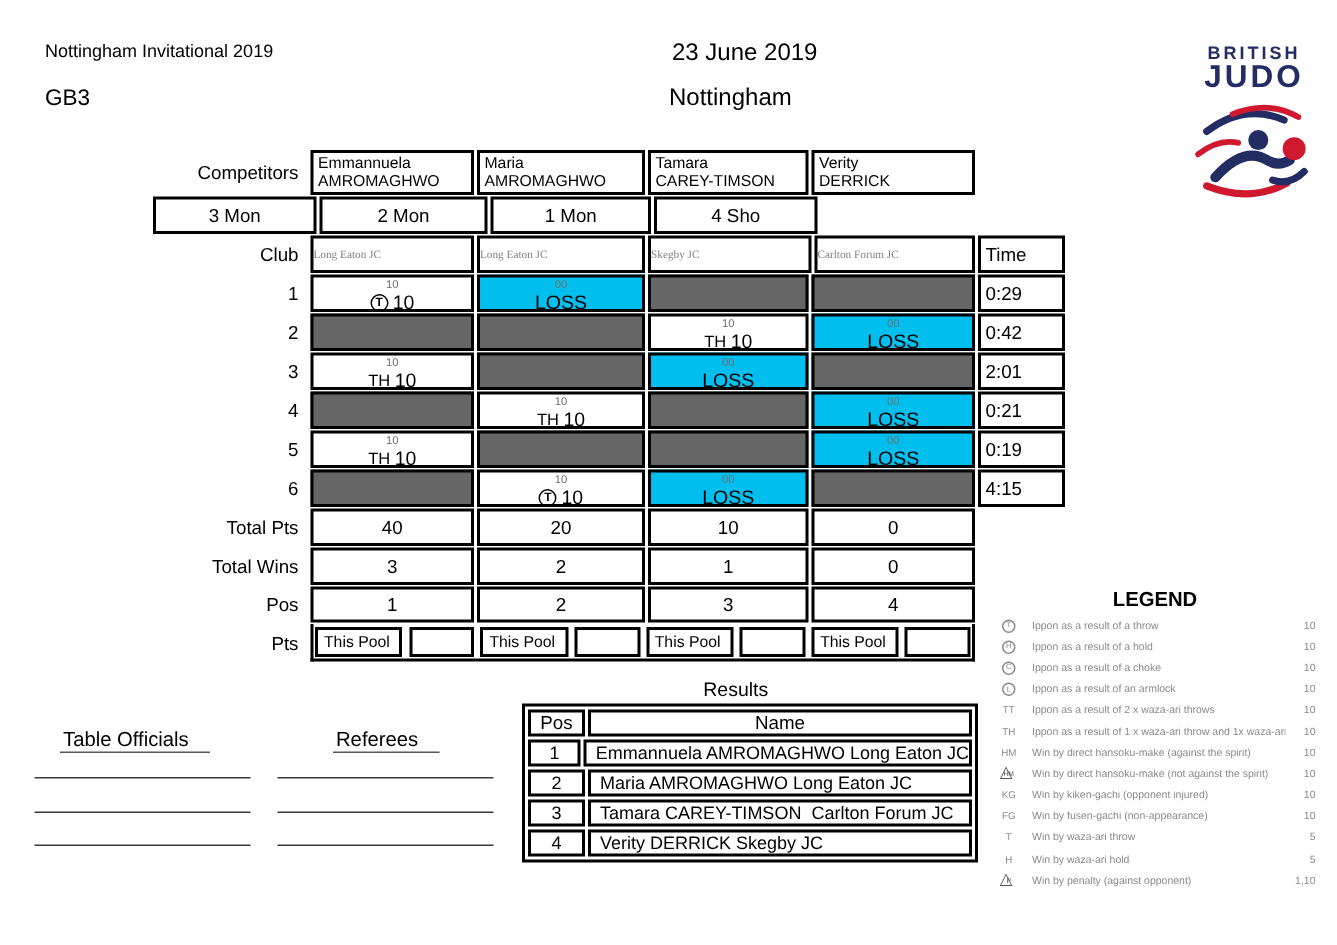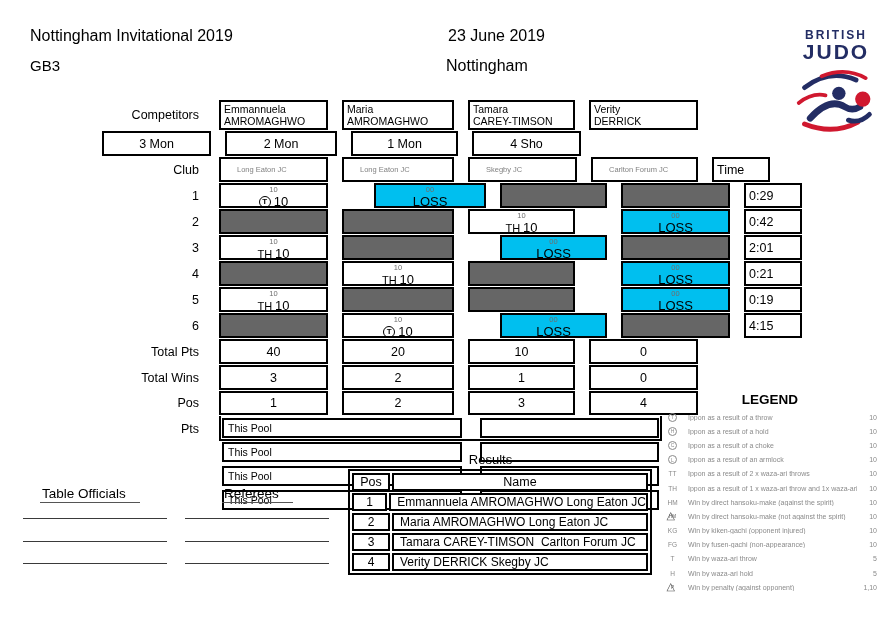--- a/index.html
+++ b/index.html
@@ -2,49 +2,49 @@
 <html><head>
 <meta charset="utf-8">
 <style>
   *{margin:0;padding:0;box-sizing:border-box;}
   html,body{background:#fff;}
   body{font-family:"Liberation Sans",sans-serif;color:#000;}
   .page{position:relative;width:891px;height:630px;background:#fff;overflow:hidden;}
   .abs{position:absolute;}
 
   
-  .h-title{left:30px;top:27px;font-size:16px;}
+  .h-title{left:30px;top:27px;font-size:12px;}
   .h-pool{left:30px;top:57px;font-size:15px;}
   .h-date{left:448px;top:27px;font-size:16px;}
   .h-loc{left:446px;top:57px;font-size:16px;}
   .logo{left:786px;top:14px;width:100px;text-align:center;color:#232d64;}
   .logo .l1{font-size:12px;font-weight:bold;letter-spacing:2px;margin-top:14px;}
   .logo .l2{font-size:21px;font-weight:bold;letter-spacing:2px;line-height:19px;}
   .logo svg{display:block;margin:4px auto 0;}
 
   
   .pool{left:102px;top:100px;}
-  .prow{display:flex;gap:14px;margin-bottom:1px;}
+  .prow{display:flex;gap:2px;margin-bottom:1px;}
   .lab{width:103px;display:flex;align-items:center;justify-content:flex-end;padding-right:6px;font-size:12.5px;background:transparent;}
   .cell{border:2px solid #000;background:#fff;}
   .c1{width:109px;}.c2{width:112px;}.c3{width:107px;}.c4{width:109px;}.tcol{width:58px;}
   .r30{height:30px;}.r25{height:25px;}.r24{height:24px;}
   .name-cell{font-size:10.5px;line-height:11.5px;padding:2px 3px;}
   .mid{display:flex;align-items:center;justify-content:center;font-size:12.5px;}
-  .club-cell{display:flex;align-items:center;font-size:7.5px;color:#828282;padding-left:16px;}
+  .club-cell{display:flex;align-items:center;font-size:7.5px;color:#828282;padding-left:0;font-family:Liberation Serif, serif;}
   .time-cell{display:flex;align-items:center;font-size:12.5px;padding-left:3px;}
   .score-cell{display:flex;flex-direction:column;}
   .score-cell .sup{height:9px;font-size:7.5px;color:#6e6e6e;text-align:center;line-height:9px;}
   .score-cell .main{flex:1;display:flex;align-items:center;justify-content:center;font-size:13px;gap:3px;padding-bottom:2px;}
   .gray{background:#666666;}
-  .loss{background:#00BFEF;margin-left:32px;}
+  .loss{background:#00BFEF;}
   .circ{display:inline-flex;align-items:center;justify-content:center;width:12px;height:12px;border:1.3px solid #000;border-radius:50%;font-size:8px;font-weight:bold;line-height:12px;}
   .meth{font-size:11px;}
   
-  .pts-frame{width:443px;border:2px solid #000;border-top:none;display:flex;gap:2px;padding:1px 0 2px 0;flex-direction:column;}
+  .pts-frame{width:443px;border:2px solid #000;border-top:none;display:flex;gap:2px;padding:1px 0 2px 0;}
   .pts-slot{flex:1;display:flex;justify-content:space-between;padding:1px 1px;}
   .pbox{border:2px solid #000;height:20px;background:#fff;}
   .pbox.l{width:55%;display:flex;align-items:center;padding-left:4px;font-size:10.5px;}
   .pbox.r{width:41%;}
 
   
   .res-title{left:348px;top:452px;width:285px;text-align:center;font-size:13px;}
   .results{left:348px;top:469px;width:304px;border:2px solid #000;padding:2px;}
   .rrow{display:flex;gap:2px;margin-bottom:2px;}
   .rrow:last-child{margin-bottom:0;}

